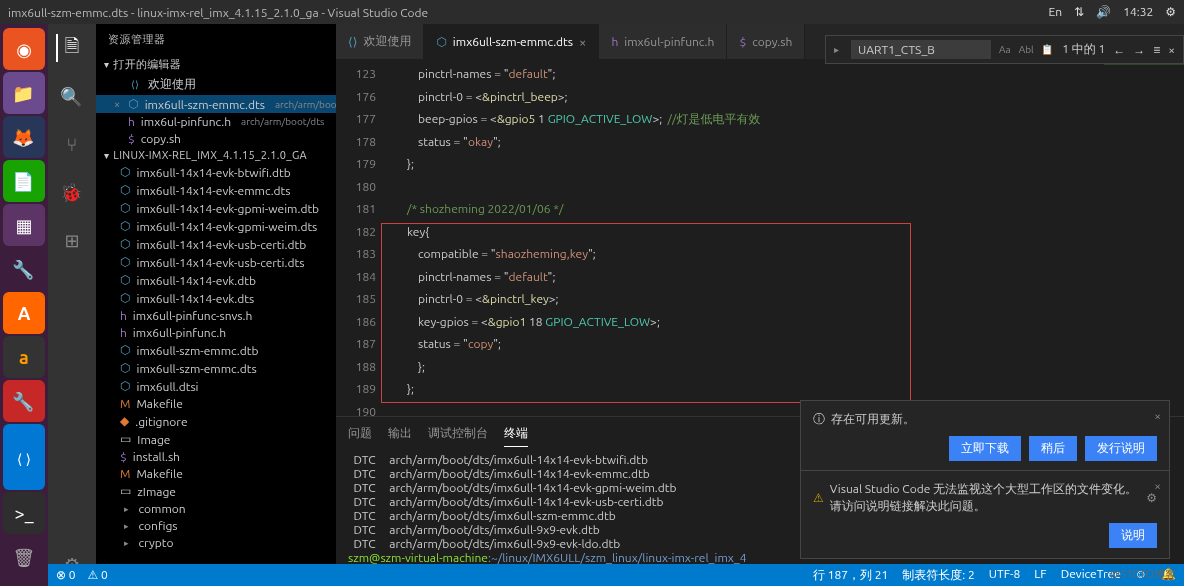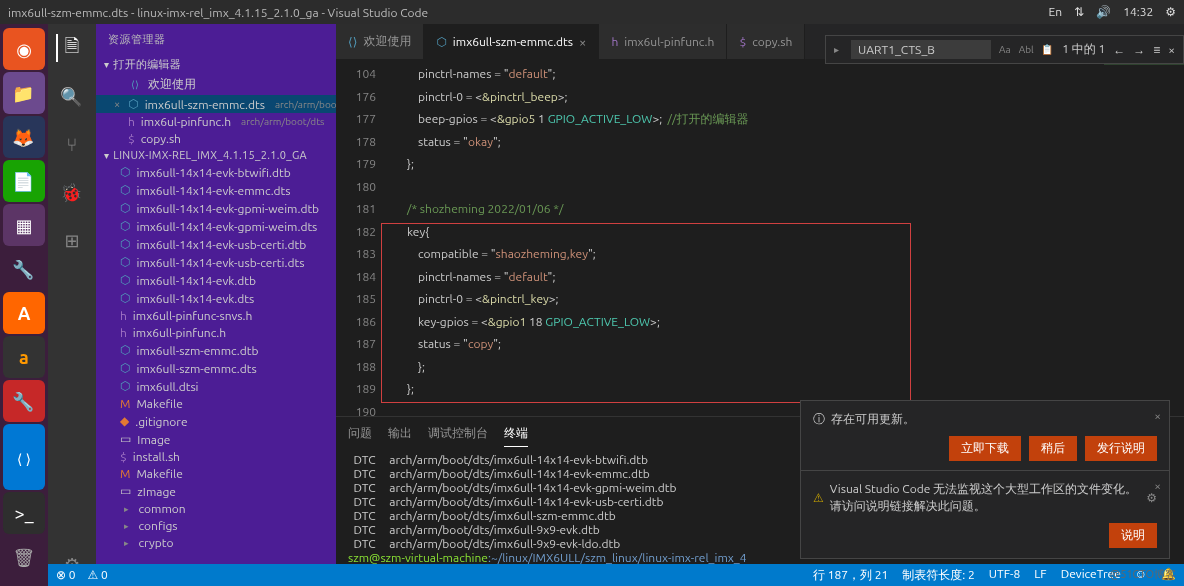--- a/index.html
+++ b/index.html
@@ -19,21 +19,21 @@
 .launcher-item.az{background:#ff6600;color:#fff;font-weight:bold}
 .launcher-item.az2{background:#333;color:#ff9900;font-weight:bold}
 .launcher-item.tool{background:#c62828;color:#fff}
 .launcher-item.code{background:#0078d4;color:#fff}
 .launcher-item.sh{background:#2e2e2e;color:#fff}
 .launcher-item.trash{margin-top:auto;margin-bottom:8px;color:#aaa}
 .activitybar{width:48px;background:#333;display:flex;flex-direction:column;align-items:center;padding-top:10px;gap:20px;color:#858585}
 .activitybar-item{width:28px;height:28px;display:flex;align-items:center;justify-content:center;font-size:18px;cursor:pointer}
 .activitybar-item.active{color:#fff;border-left:2px solid #fff;margin-left:-2px;width:30px}
 .activitybar-bottom{margin-top:auto;margin-bottom:8px}
-.sidebar{width:240px;background:#4c1d95;display:flex;flex-direction:column;overflow:hidden}
+.sidebar{width:240px;background:#000000;display:flex;flex-direction:column;overflow:hidden}
 .sidebar-header{padding:8px 12px;font-size:11px;color:#bbb;letter-spacing:0.5px}
 .tree-section{font-size:11px;color:#ccc;padding:2px 8px;display:flex;align-items:center;gap:4px;cursor:pointer;font-weight:normal;letter-spacing:0.3px}
 .tree-section::before{content:'▾';font-size:10px}
 .tree-item{padding:2px 8px 2px 24px;font-size:12px;color:#ccc;display:flex;align-items:center;gap:6px;cursor:pointer;white-space:nowrap;overflow:hidden}
 .tree-item.active{background:#094771}
 .tree-item.sub{padding-left:32px}
 .tree-item .dim{color:#888;font-size:10px;margin-left:4px}
 .tree-item .icon-dot{width:14px;height:14px;border-radius:2px;display:inline-flex;align-items:center;justify-content:center;font-size:10px}
 .tree-item .dts{color:#519aba}
 .tree-item .hdr{color:#a074c4}
@@ -71,21 +71,21 @@
 .terminal{flex:1;padding:2px 12px;font-family:'Consolas',monospace;font-size:11px;color:#ccc;line-height:14px;overflow:hidden;position:relative}
 .term-line{white-space:pre}
 .term-prompt{color:#8ae234}
 .term-path{color:#729fcf}
 .notif{position:absolute;background:#252526;border:1px solid #454545;padding:10px 12px;font-size:12px;color:#ccc;z-index:20}
 .notif1{right:14px;top:400px;width:370px}
 .notif2{right:14px;top:470px;width:370px}
 .notif-header{display:flex;align-items:center;gap:6px;margin-bottom:6px}
 .notif-close{position:absolute;right:8px;top:8px;color:#888;cursor:pointer}
 .notif-buttons{display:flex;gap:8px;justify-content:flex-end;margin-top:8px}
-.notif-btn{background:#c2410c;color:#fff;padding:4px 12px;cursor:pointer;font-size:12px}
+.notif-btn{background:#3b82f6;color:#fff;padding:4px 12px;cursor:pointer;font-size:12px}
 .statusbar{height:22px;background:#007acc;color:#fff;display:flex;align-items:center;padding:0 8px;font-size:11px;gap:12px;position:absolute;bottom:0;left:48px;right:0}
 .statusbar .right{margin-left:auto;display:flex;gap:14px}
 .watermark{position:absolute;bottom:4px;right:8px;color:#666;font-size:11px;z-index:30}
 </style>
 </head>
 <body>
 
 <div class="titlebar">
   <span class="titlebar-text">imx6ull-szm-emmc.dts - linux-imx-rel_imx_4.1.15_2.1.0_ga - Visual Studio Code</span>
   <div class="titlebar-icons">
@@ -269,41 +269,41 @@
       <span class="opt">📋</span>
       <span>1 中的 1</span>
       <span>←</span>
       <span>→</span>
       <span>≡</span>
       <span>×</span>
     </div>
 
     <div class="editor-content">
       <div class="gutter">
-        <div>104</div>
+        <div>123</div>
           <div>176</div>
           <div>177</div>
           <div>178</div>
           <div>179</div>
           <div>180</div>
           <div>181</div>
           <div>182</div>
           <div>183</div>
           <div>184</div>
           <div>185</div>
           <div>186</div>
           <div>187</div>
           <div>188</div>
           <div>189</div>
           <div>190</div>
       </div>
       <div class="code">
 <div class="code-line"><span>        pinctrl-names = "</span><span class="str">default</span><span>";</span></div>
 <div class="code-line"><span>        pinctrl-0 = &lt;</span><span class="ref">&amp;pinctrl_beep</span><span>&gt;;</span></div>
-<div class="code-line"><span>        beep-gpios = &lt;</span><span class="ref">&amp;gpio5</span><span> 1 </span><span class="type">GPIO_ACTIVE_LOW</span><span>&gt;;  </span><span class="comment">//打开的编辑器</span></div>
+<div class="code-line"><span>        beep-gpios = &lt;</span><span class="ref">&amp;gpio5</span><span> 1 </span><span class="type">GPIO_ACTIVE_LOW</span><span>&gt;;  </span><span class="comment">//灯是低电平有效</span></div>
 <div class="code-line"><span>        status = "</span><span class="str">okay</span><span>";</span></div>
 <div class="code-line">    };</div>
 <div class="code-line"> </div>
 <div class="code-line comment">    /* shozheming 2022/01/06 */</div>
 <div class="code-line">    key{</div>
 <div class="code-line"><span>        compatible = "</span><span class="str">shaozheming,key</span><span>";</span></div>
 <div class="code-line"><span>        pinctrl-names = "</span><span class="str">default</span><span>";</span></div>
 <div class="code-line"><span>        pinctrl-0 = &lt;</span><span class="ref">&amp;pinctrl_key</span><span>&gt;;</span></div>
 <div class="code-line"><span>        key-gpios = &lt;</span><span class="ref">&amp;gpio1</span><span> 18 </span><span class="type">GPIO_ACTIVE_LOW</span><span>&gt;;</span></div>
 <div class="code-line"><span>        status = "</span><span class="str">copy</span><span>";</span></div>

